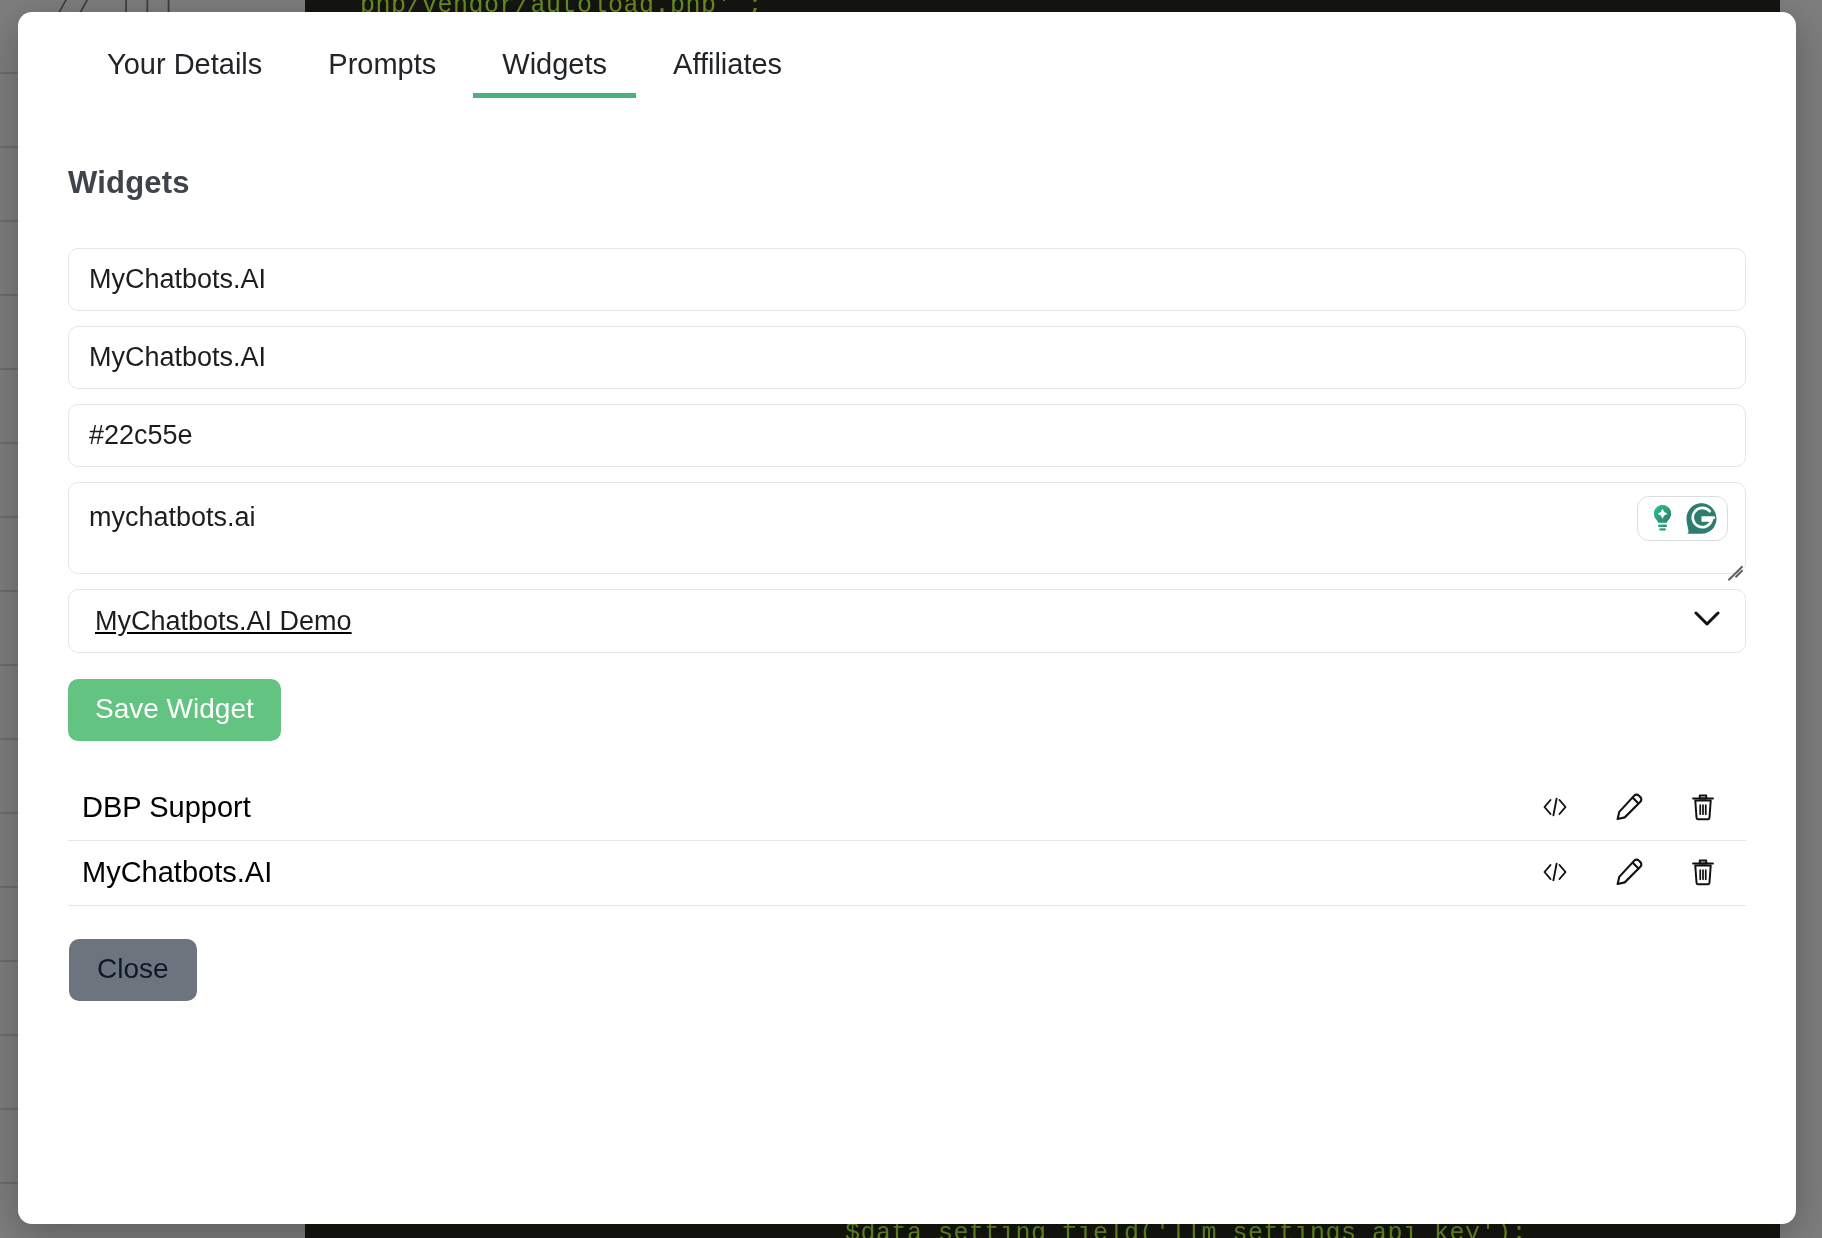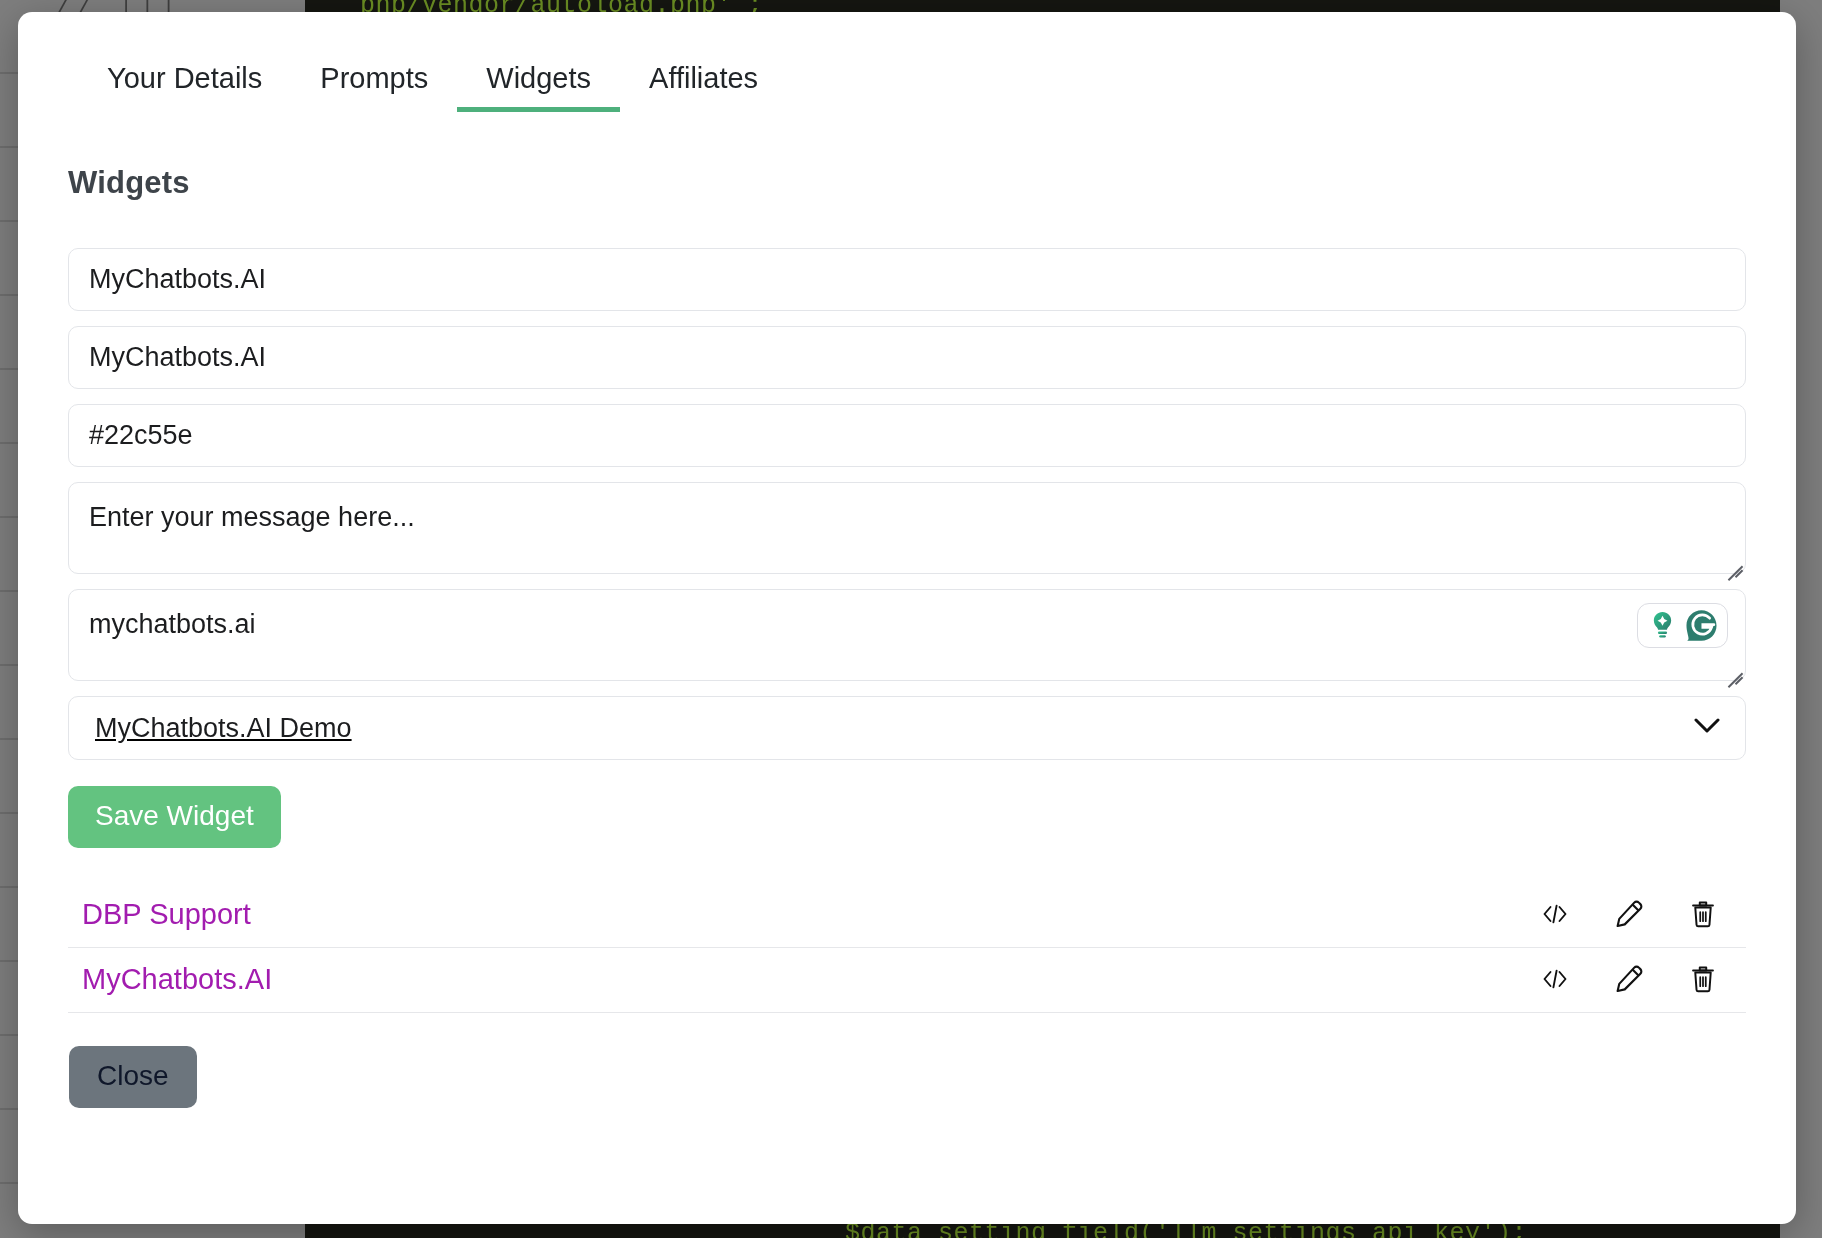--- a/index.html
+++ b/index.html
@@ -61,22 +61,22 @@
     background: #ffffff;
     border-radius: 14px;
     box-shadow: 0 10px 40px rgba(0,0,0,0.28);
     overflow: hidden;
   }
   .modal-inner { padding: 38px 50px 0 50px; }
 
   
   .tabs {
     display: flex;
-    align-items: flex-end;
-    gap: 0px;
+    align-items: flex-start;
+    gap: 8px;
     height: 62px;
     margin-left: 10px;
   }
   .tab {
     font-size: 29px;
     color: #212529;
     padding: 0 29px 14px 29px;
     cursor: pointer;
     line-height: 1;
     border-bottom: 5px solid transparent;
@@ -189,21 +189,21 @@
   .widget-list { margin-top: 35px; }
   .widget-row {
     display: flex;
     align-items: center;
     justify-content: space-between;
     border-bottom: 1.6px solid #e6e7ea;
     padding: 14px 14px 16px 14px;
   }
   .widget-row .name {
     font-size: 29px;
-    color: #a21caf;
+    color: #000000;
     text-align: right;
   }
   .row-actions { display: flex; align-items: center; gap: 40px; padding-right: 12px; }
   .icon-btn {
     background: none; border: none; padding: 0; cursor: pointer;
     display: flex; align-items: center; justify-content: center;
     width: 34px; height: 34px;
   }
 
   
@@ -267,24 +267,20 @@
 
     
     <div class="form">
 
       <input class="field" type="text" value="MyChatbots.AI" style="">
 
       <input class="field" type="text" value="MyChatbots.AI" style="">
 
       <input class="field" type="text" value="#22c55e" style="">
 
-      <div class="ta-wrap">
-        <textarea class="field tall" placeholder="Enter your message here..." style=""></textarea>
-        <span class="resize-grip"></span>
-      </div>
 
       <div class="ta-wrap">
         <textarea class="field tall" style="">mychatbots.ai</textarea>
         <span class="resize-grip"></span>
 
         <div class="gram-badge">
           <span>
             <svg width="33" height="33" viewBox="0 0 24 24">
               <defs>
                 <linearGradient id="bulbg" x1="0" y1="0" x2="1" y2="1">

